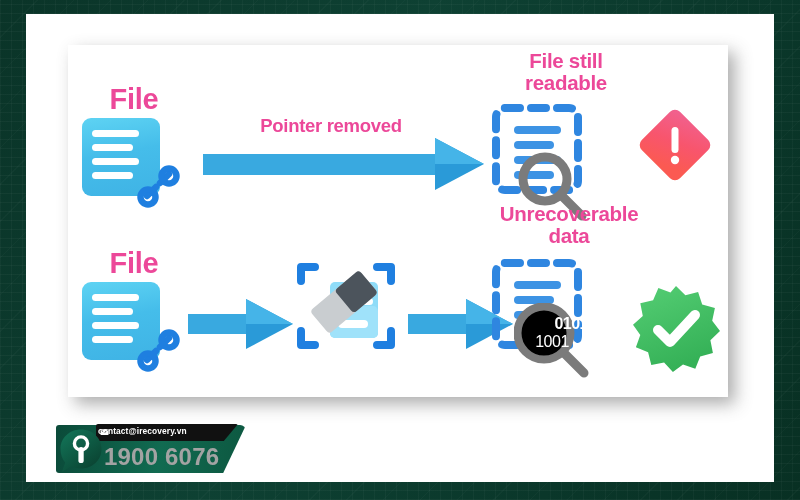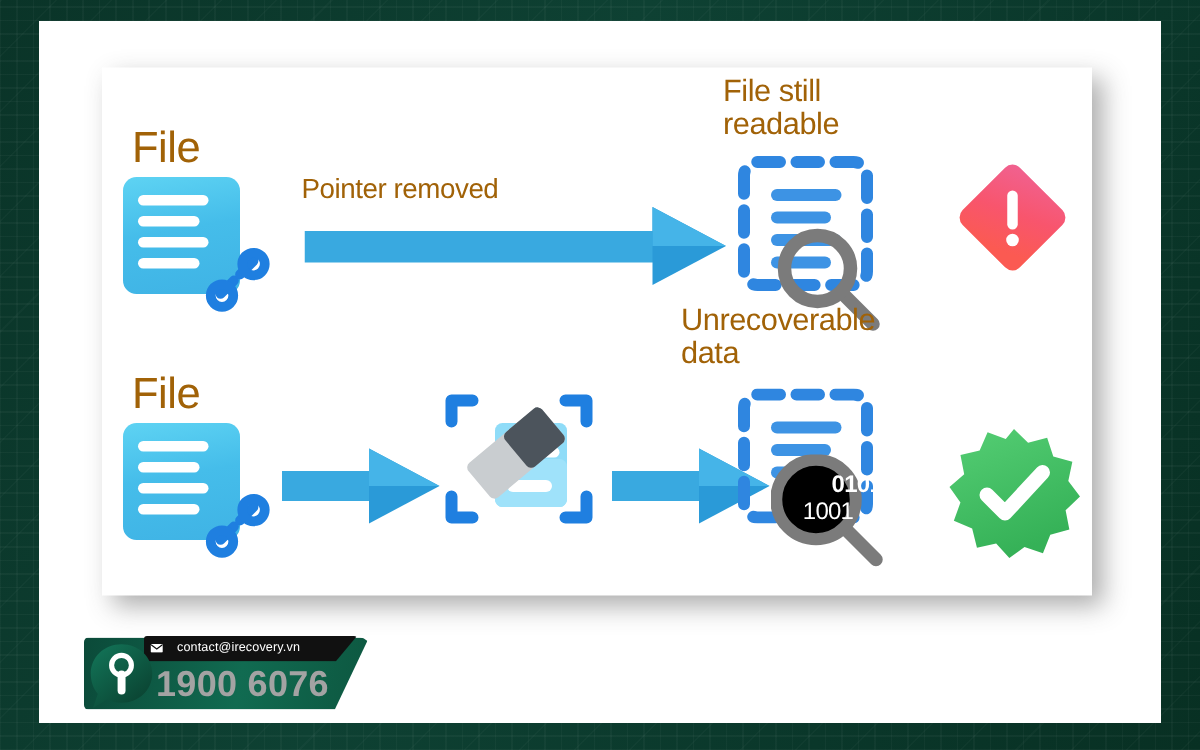--- a/index.html
+++ b/index.html
@@ -46,22 +46,23 @@
     top: 45px;
     width: 660px;
     height: 352px;
     background: #ffffff;
     box-shadow: 7px 7px 16px rgba(60,60,60,0.42);
   }
 
   
   .lbl {
     position: absolute;
-    font-weight: normal;
-    color: #a16207;
+    font-weight: bold;
+    color: #ec4899;
+    text-align: center;
     line-height: 1.08;
     letter-spacing: -0.3px;
     white-space: pre-line;
   }
 
   .abs { position: absolute; }
 
   
   .doc-solid {
     position: absolute;
@@ -120,26 +121,26 @@
     left: 66px;
     top: 3px;
     width: 142px;
     height: 17px;
     background: #111111;
     clip-path: polygon(0 0, 100% 0, 90% 100%, 0 100%);
     border-radius: 2px;
   }
   #banner-email-text {
     position: absolute;
-    left: 88px;
+    left: 68px;
     top: 5px;
     font-size: 8.4px;
     color: #ffffff;
     letter-spacing: 0.1px;
-    font-weight: 400;
+    font-weight: 700;
   }
   #banner-mail-icon {
     position: absolute;
     left: 70px;
     top: 7.5px;
     width: 9px;
     height: 6.5px;
   }
   #banner-phone {
     position: absolute;

